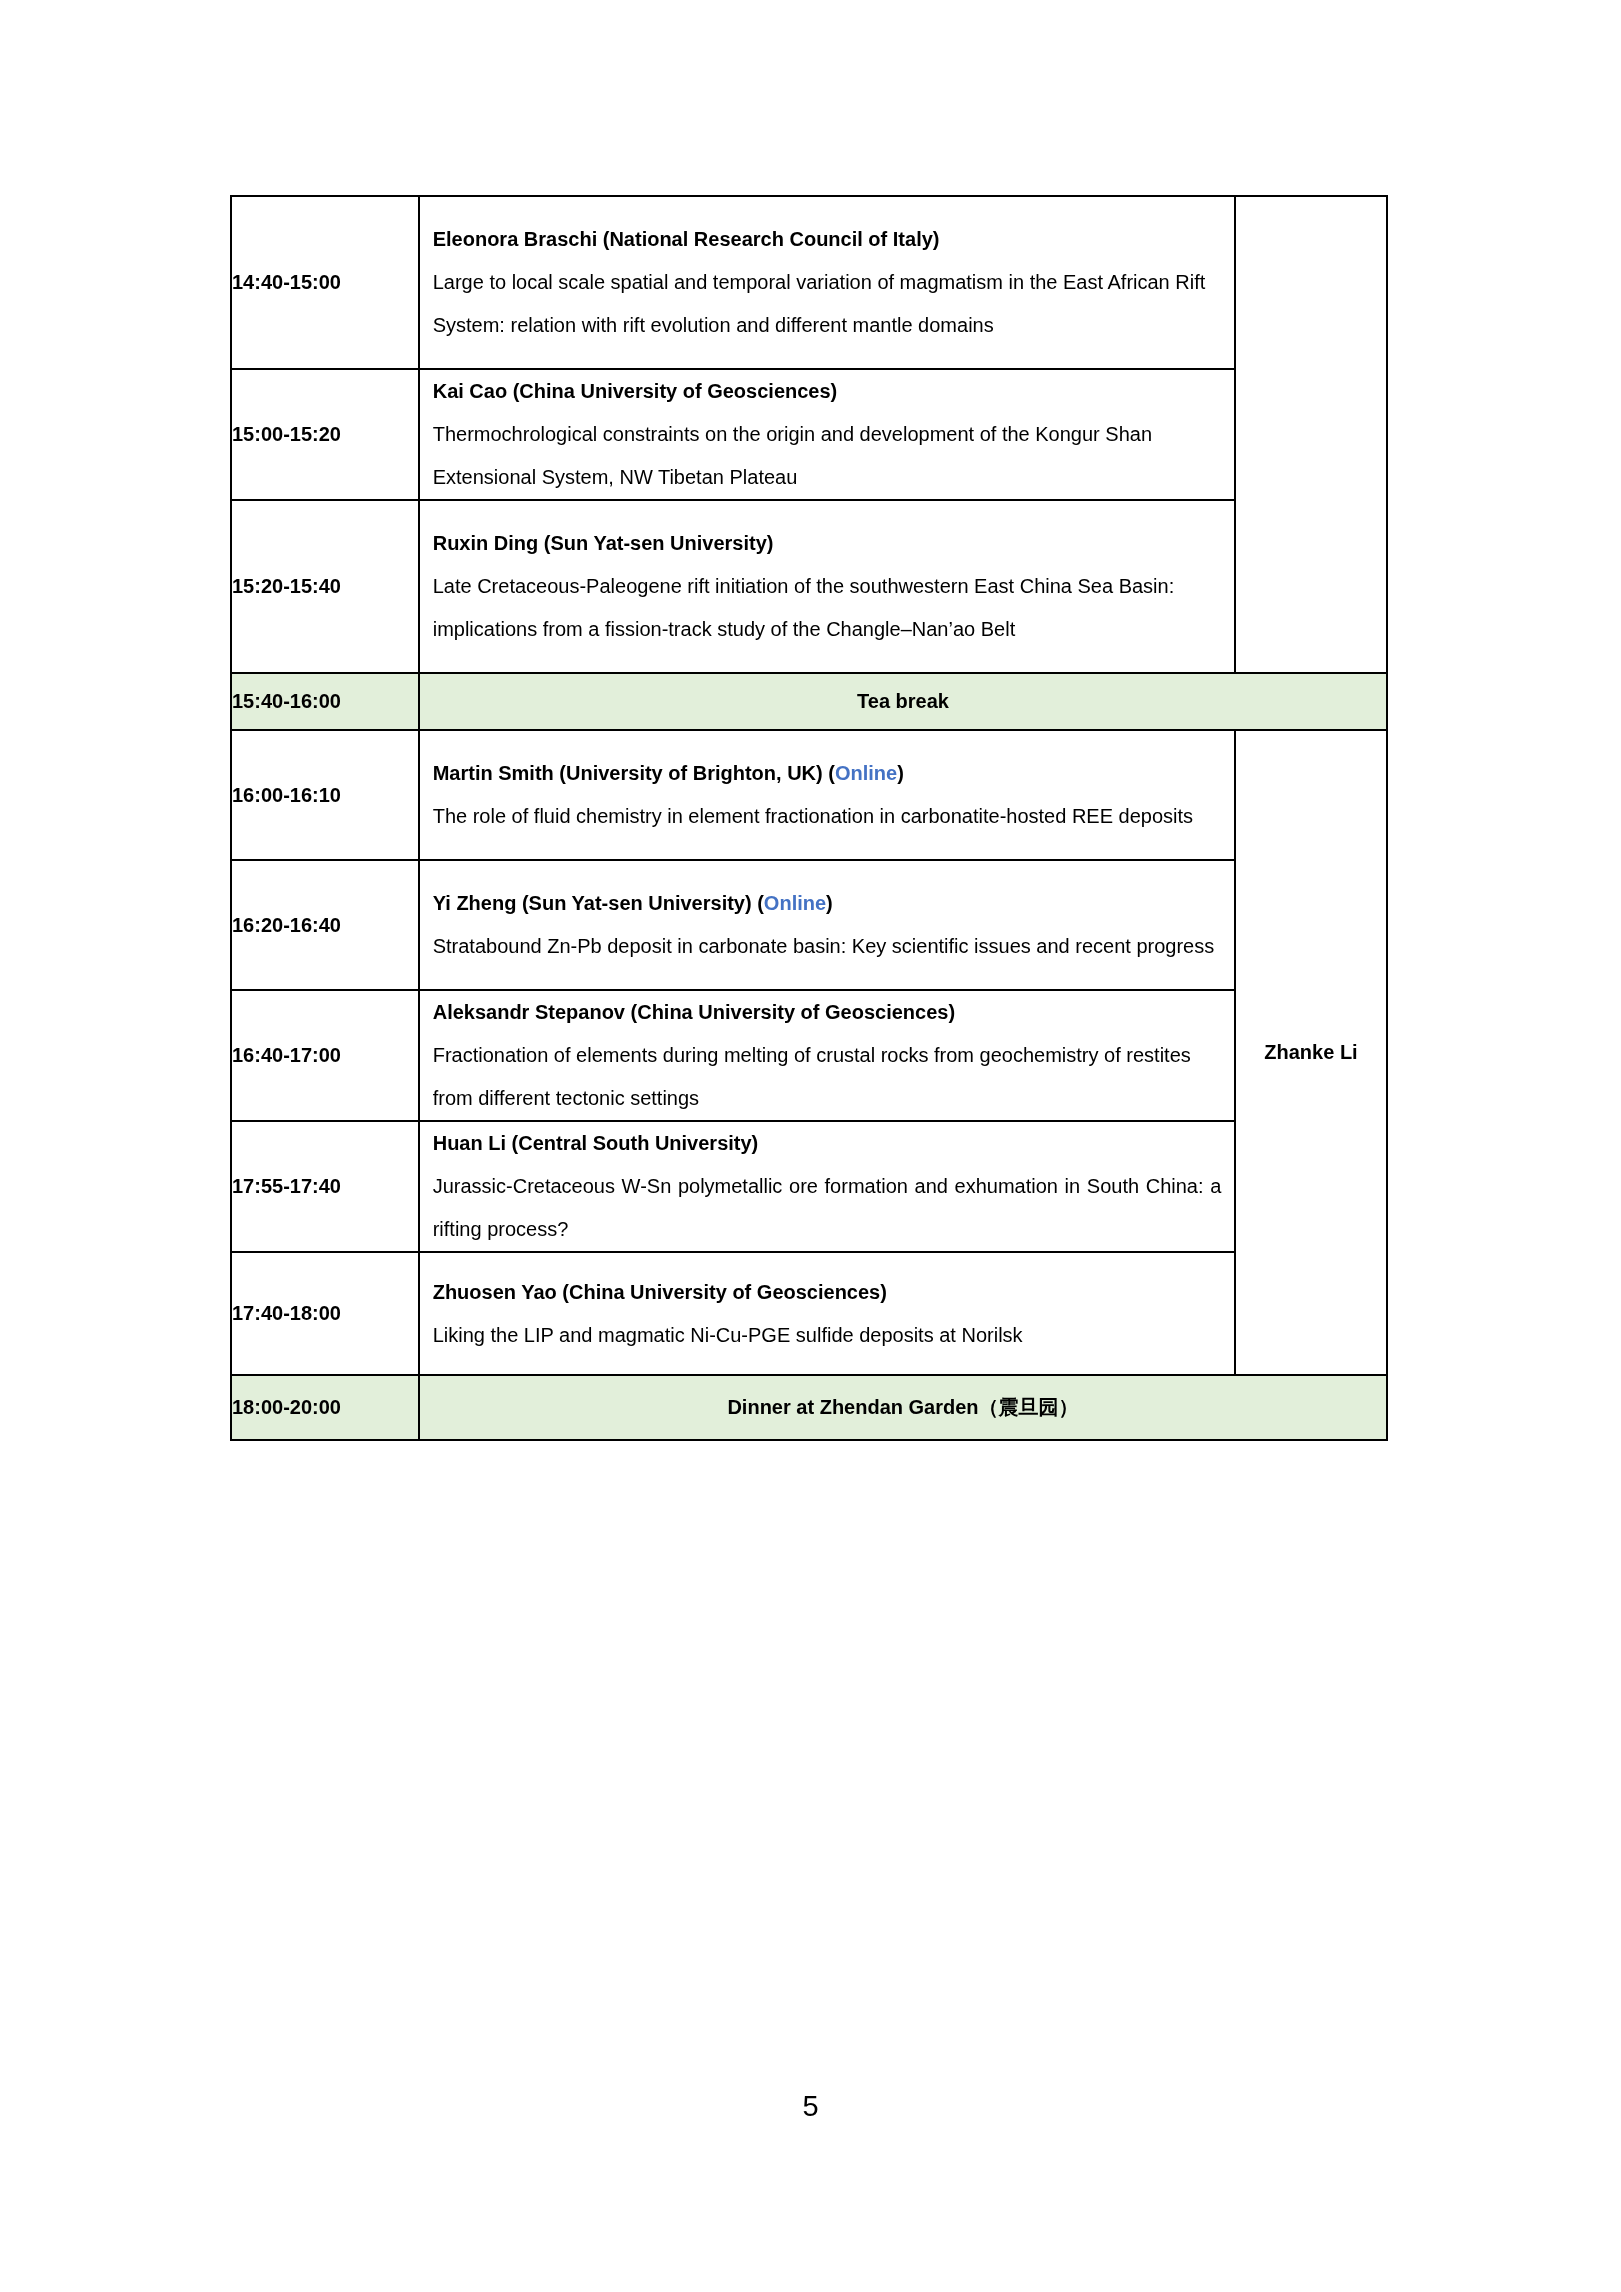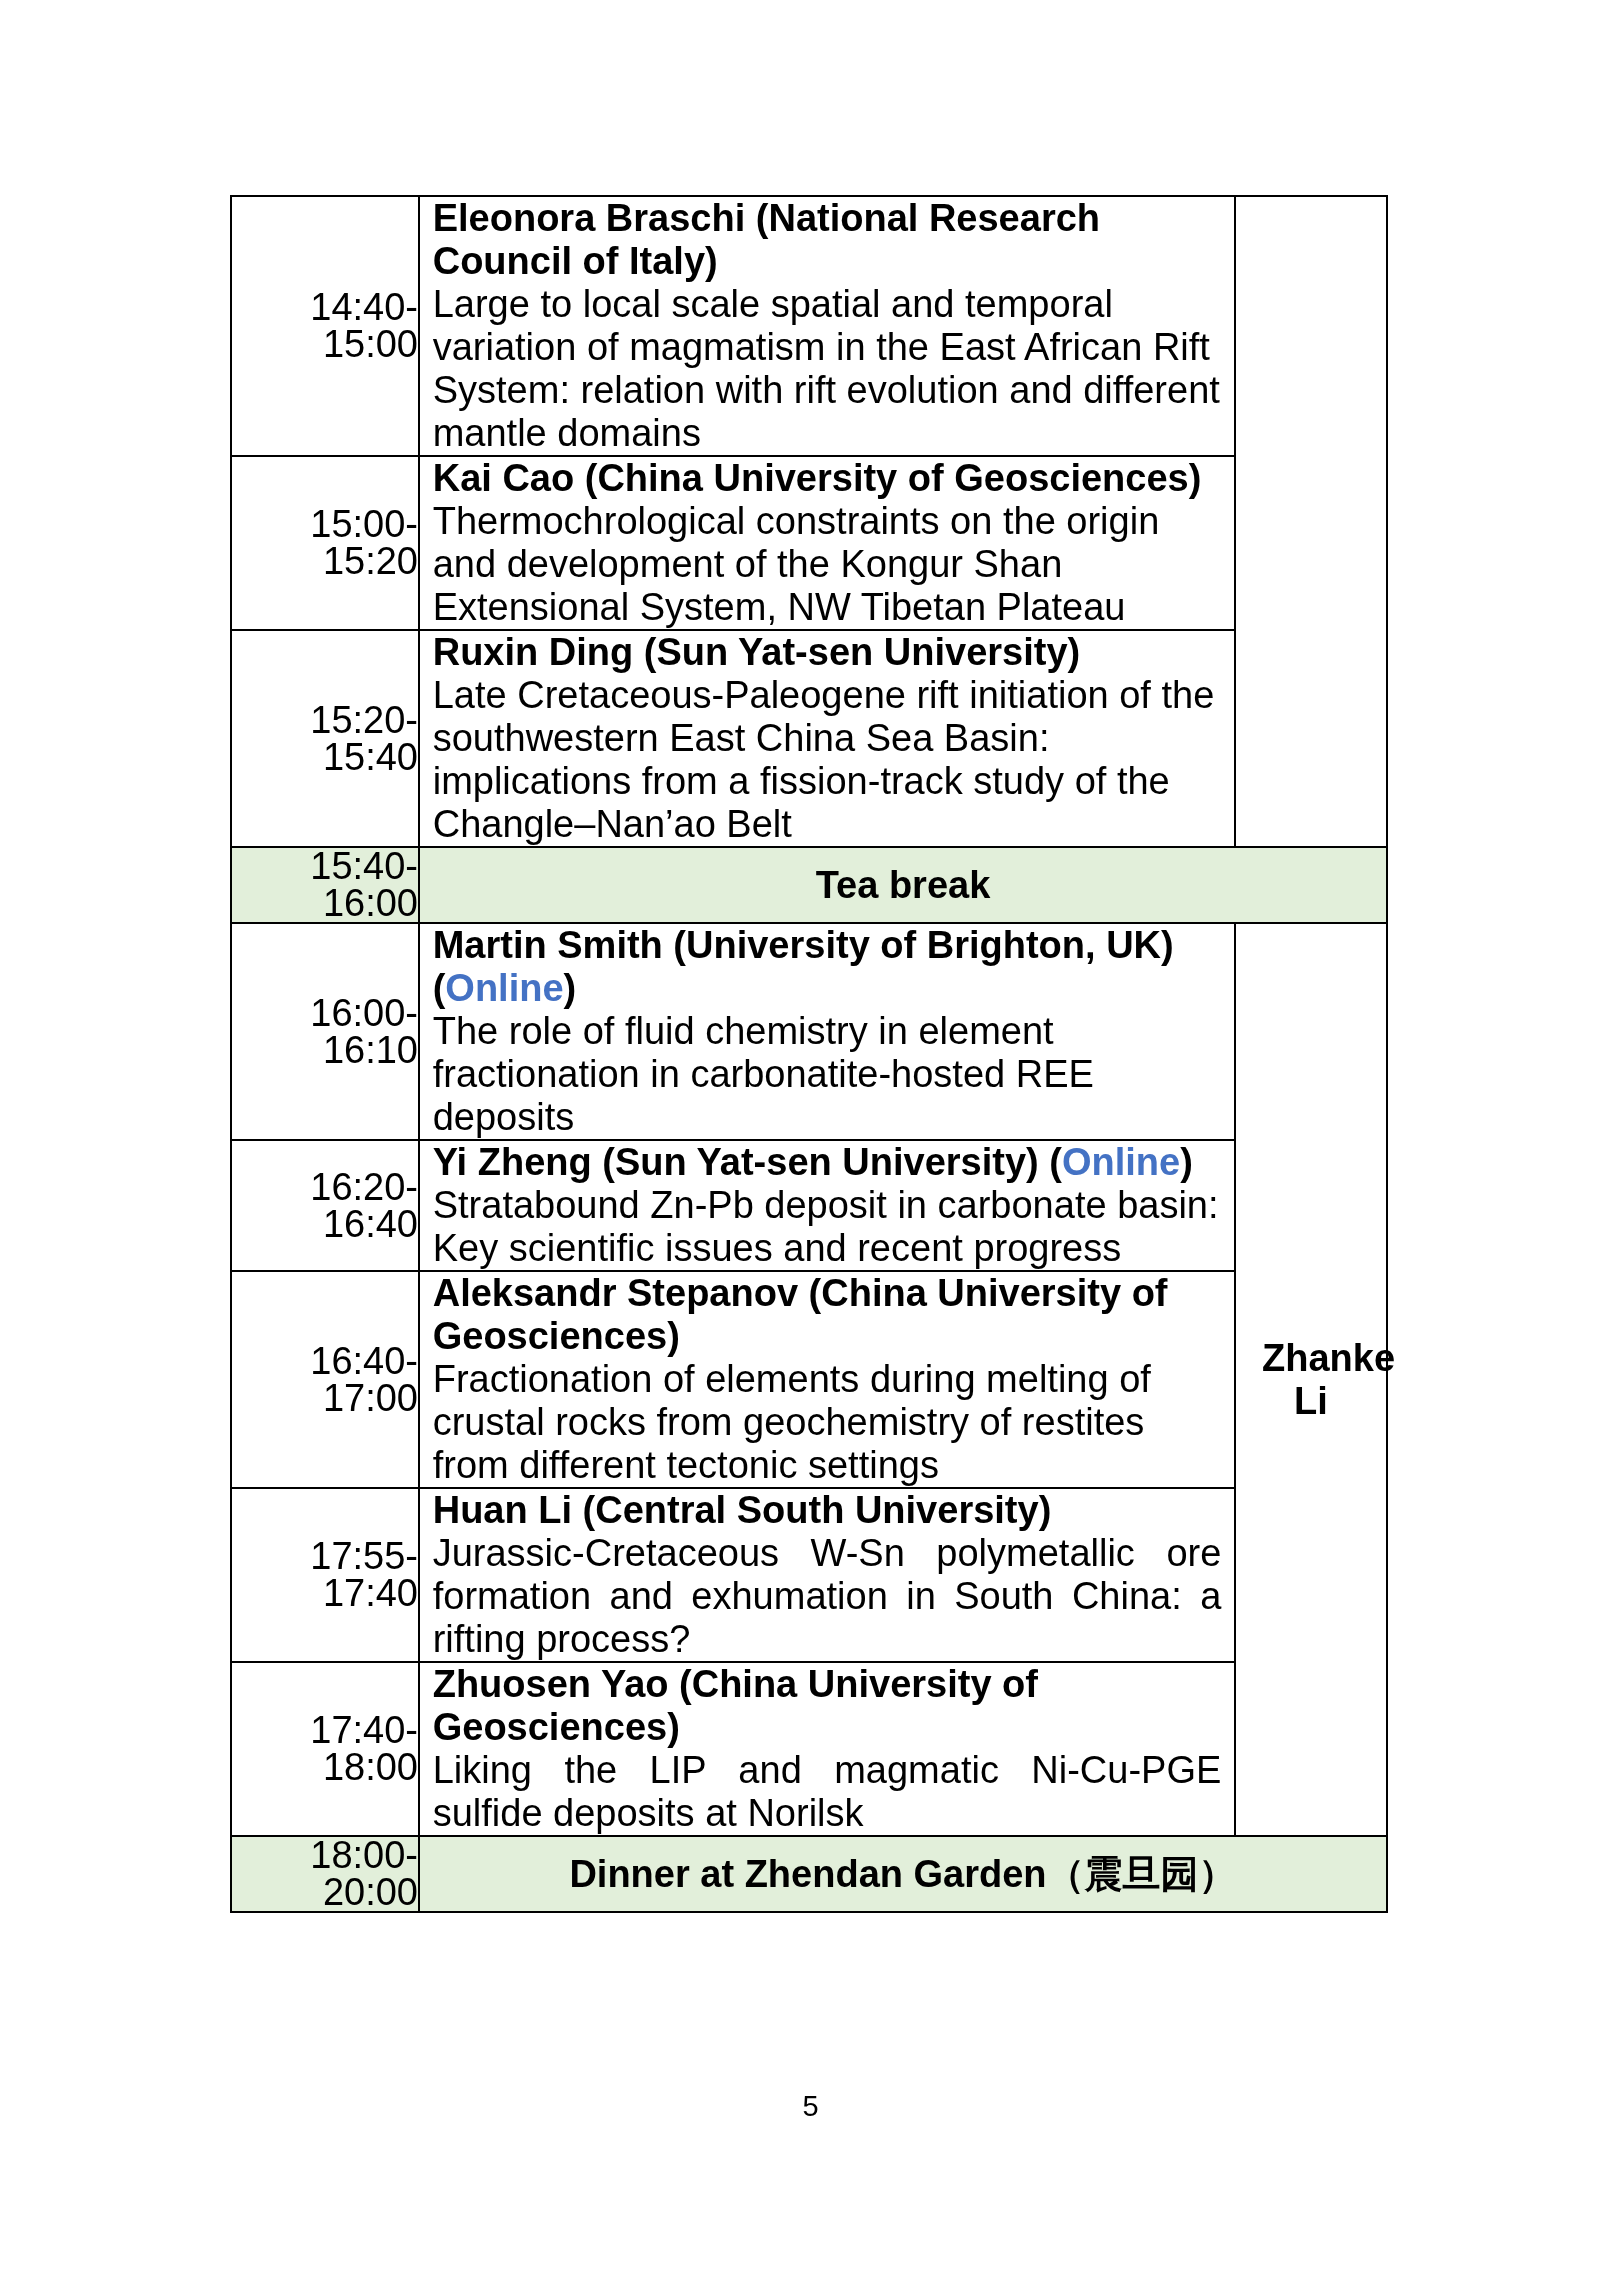--- a/index.html
+++ b/index.html
@@ -23,26 +23,26 @@
   table.schedule {
     position: absolute;
     left: 230px;
     top: 195px;
     width: 1157px;
     border-collapse: collapse;
     table-layout: fixed;
   }
   table.schedule td {
     border: 2px solid var(--border-color);
-    font-size: 38px;
+    font-size: 20px;
     margin-top: 28px;
   }
   td.time-cell {
-    font-weight: normal;
-    text-align: right;
+    font-weight: bold;
+    text-align: left;
     vertical-align: middle;
     line-height: 37px;
   }
   td.talk-cell {
     vertical-align: middle;
     padding: 0 12.7px;
     line-height: 43px;
   }
   td.talk-cell .speaker { font-weight: bold; }
   td.talk-cell.justify .title { text-align: justify; }

